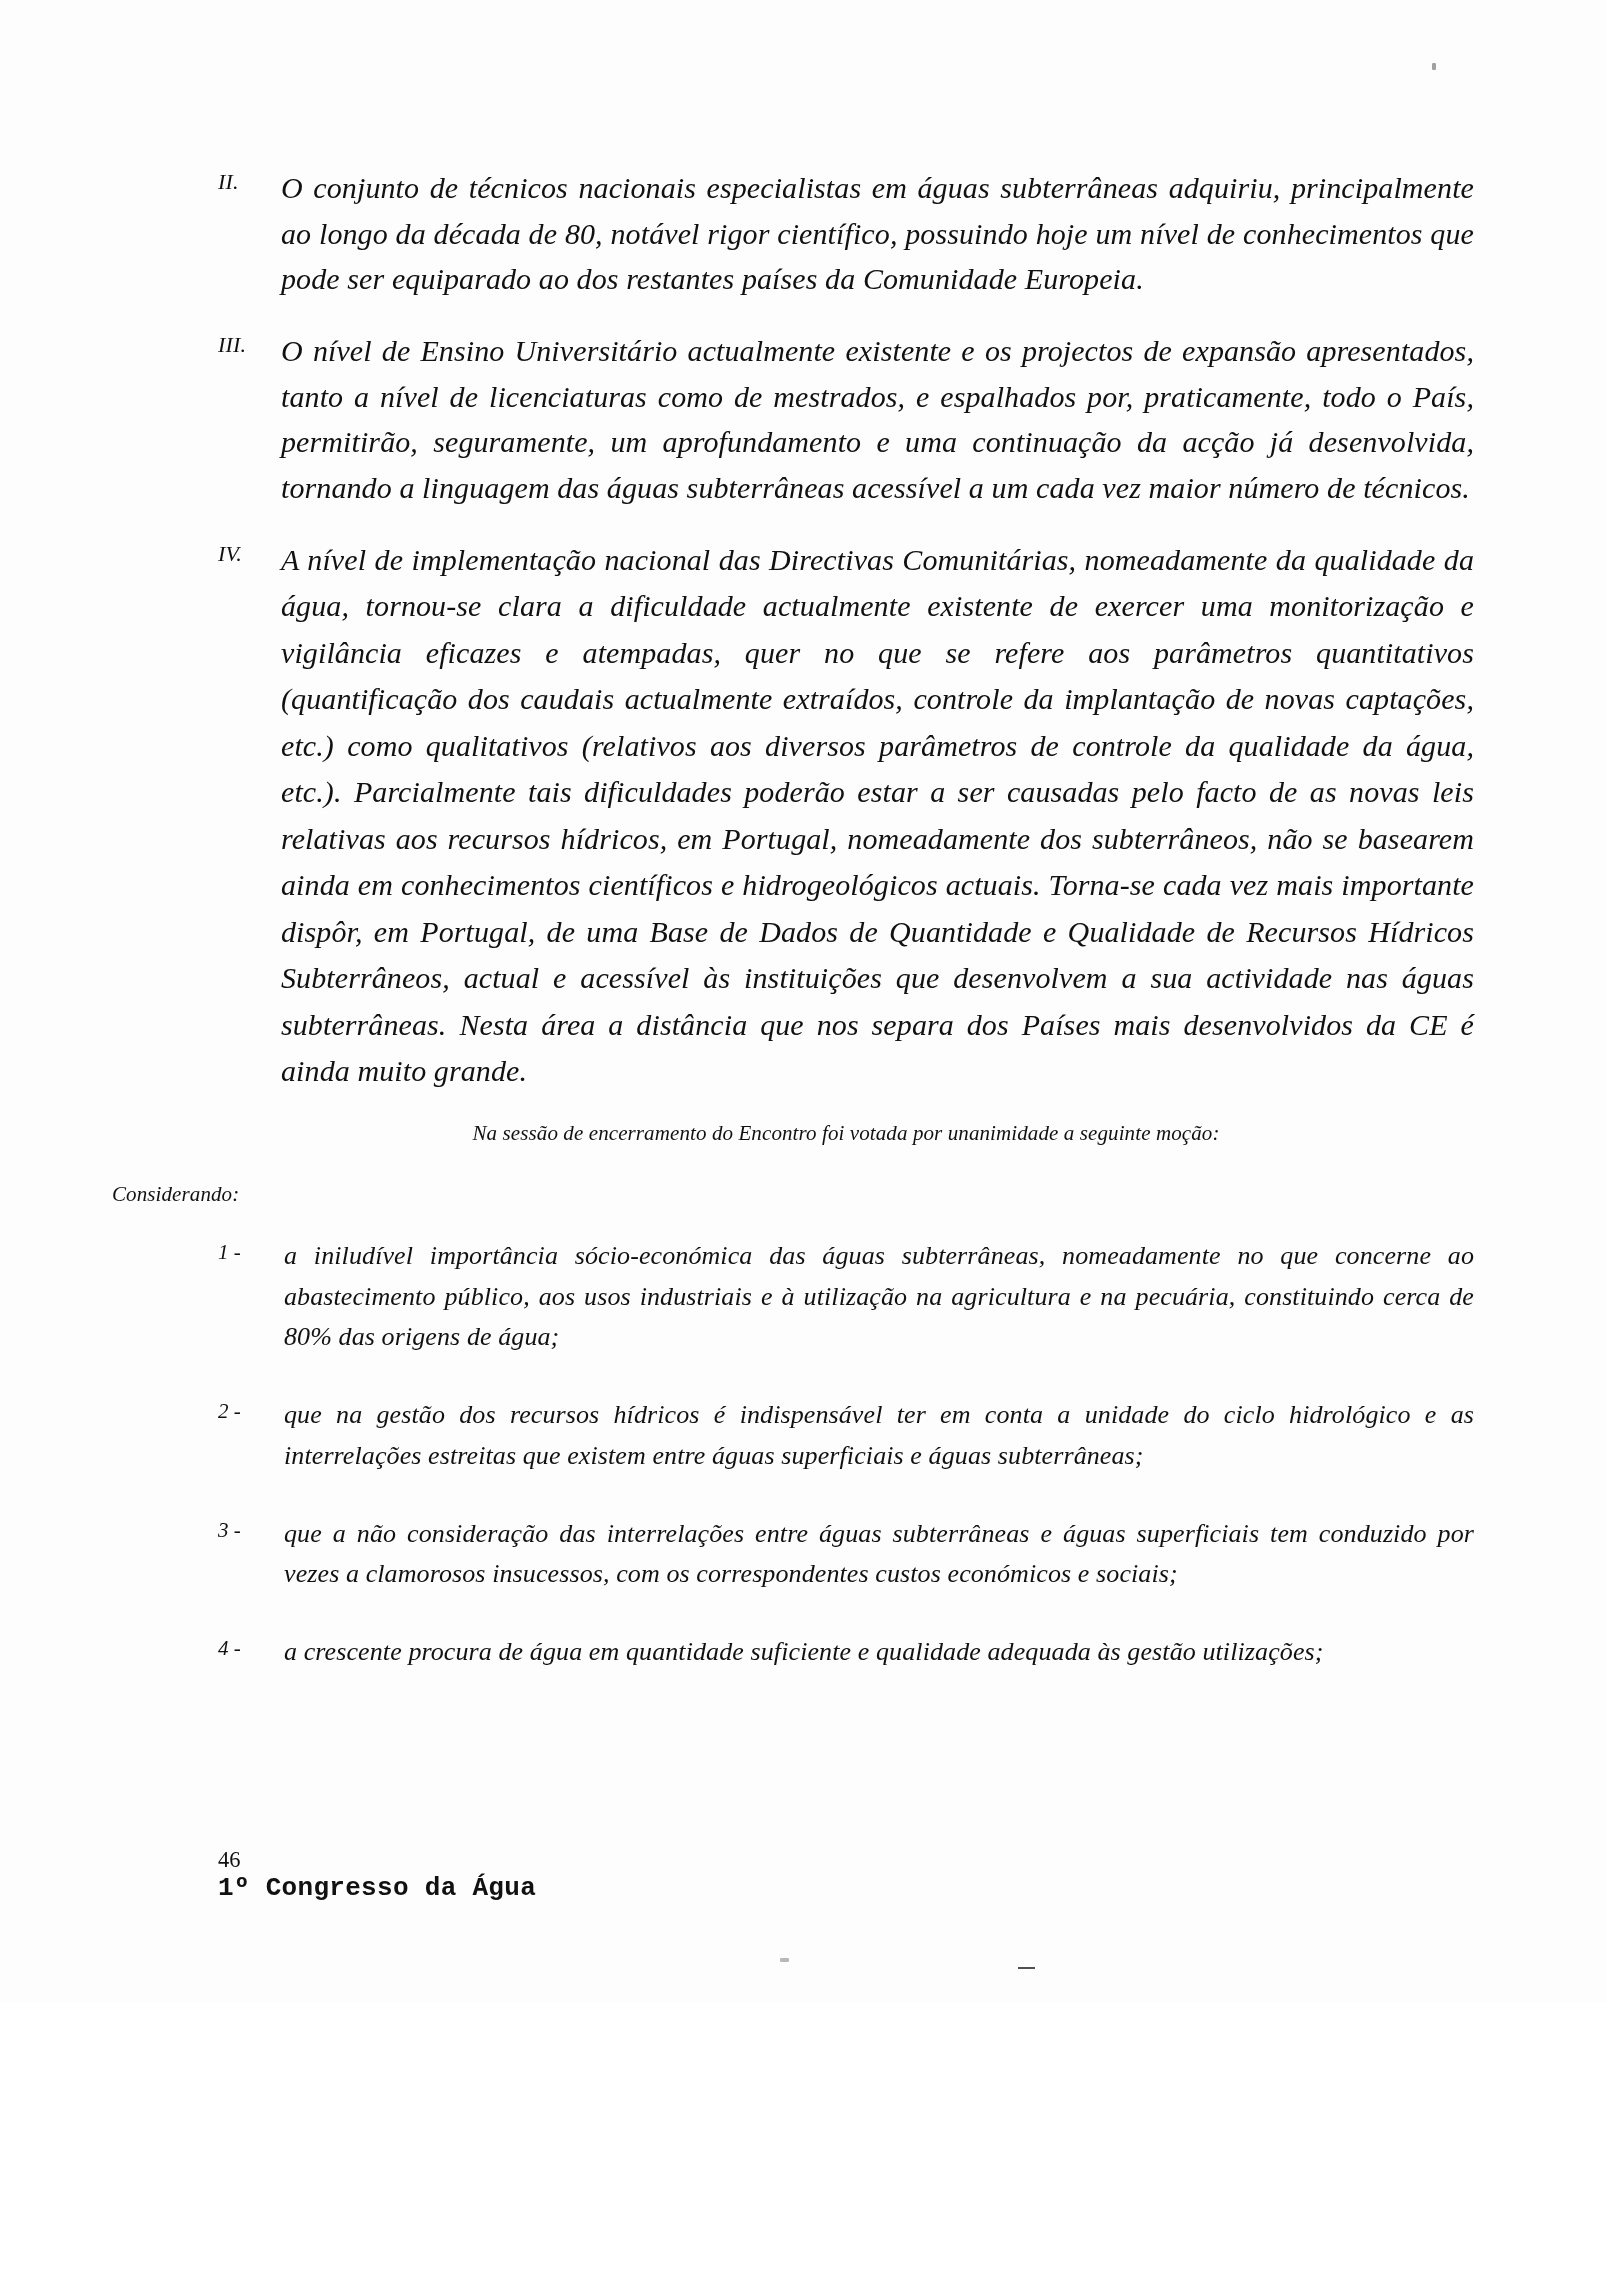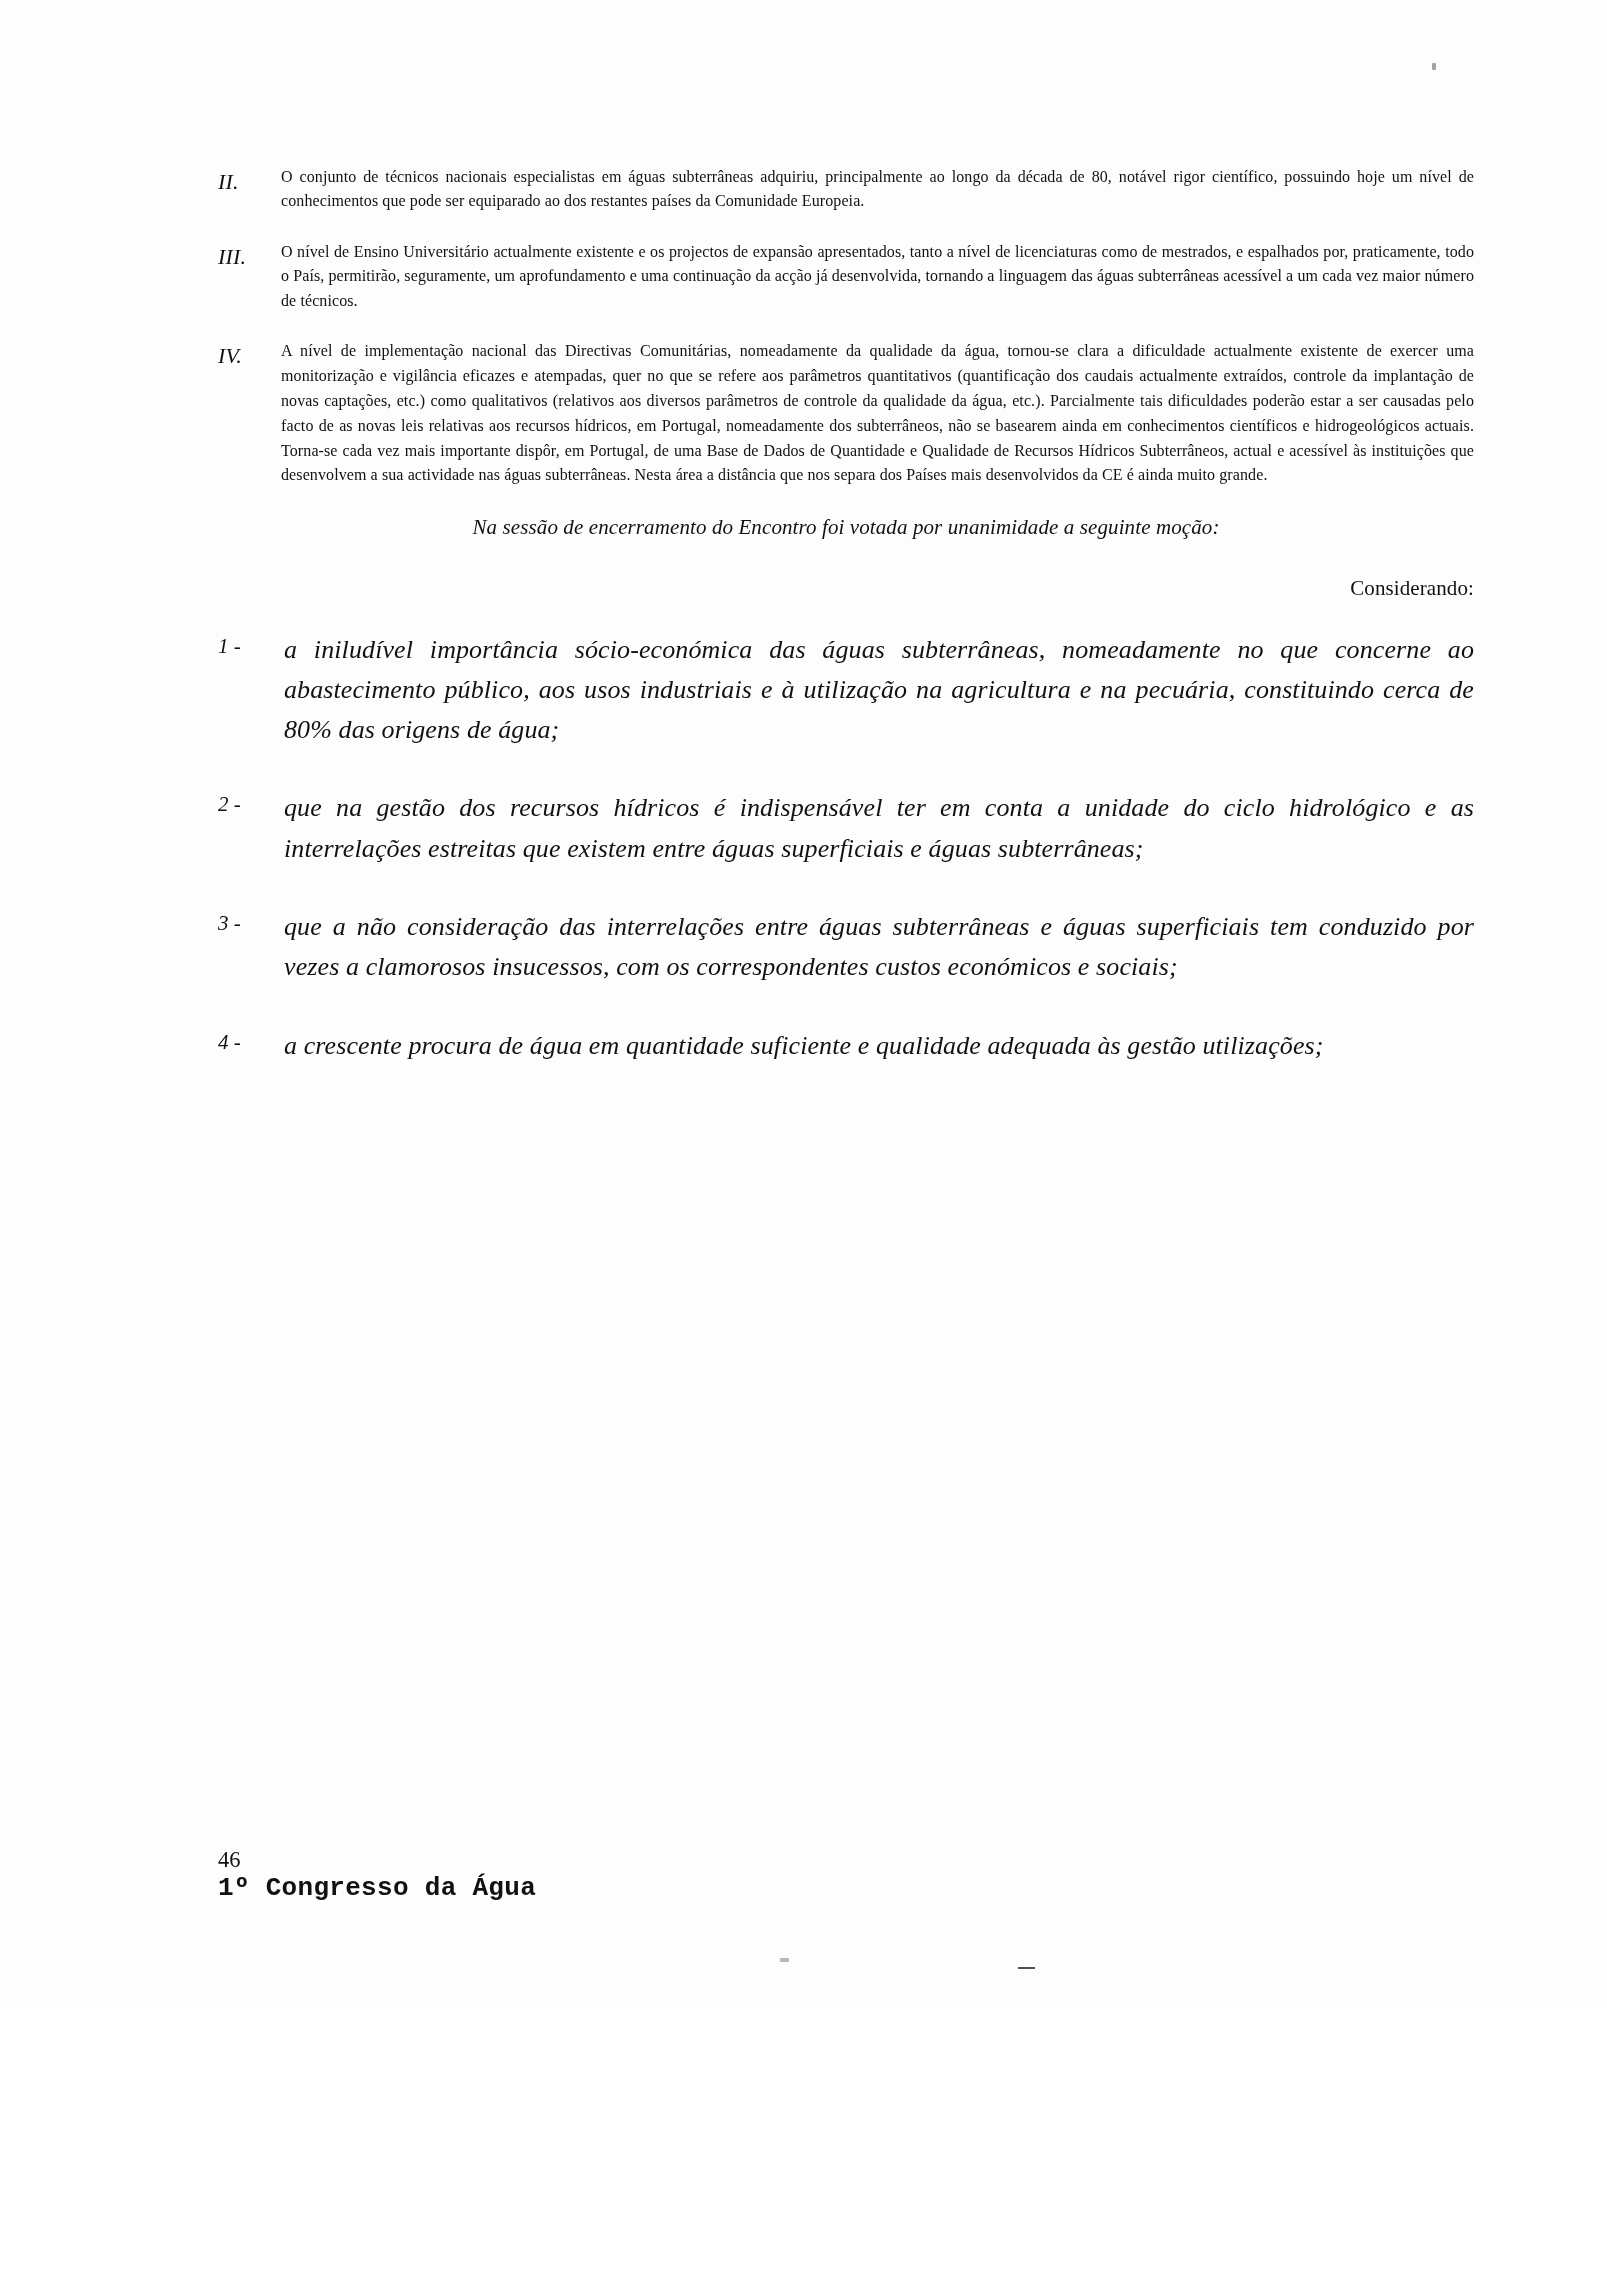--- a/index.html
+++ b/index.html
@@ -38,21 +38,22 @@
   .num-item .marker {
     width: 63px;
     flex: 0 0 63px;
     font-style: italic;
     font-size: 22px;
     line-height: 1.52;
     letter-spacing: 0.2px;
   }
   .num-item .body {
     flex: 1 1 auto;
-    font-size: 16px;
+    font-style: italic;
+    font-size: 30px;
     line-height: 1.52;
     text-align: justify;
     letter-spacing: 0.1px;
   }
 
   .para-iv .body {
     line-height: 1.55;
   }
 
   
@@ -67,25 +68,25 @@
 
   .lead {
     font-style: italic;
     font-size: 21px;
     text-align: center;
     margin-bottom: 36px;
     letter-spacing: 0.1px;
   }
 
   .considerando {
+    font-style: italic;
     font-size: 21px;
     margin-left: -106px;
     margin-bottom: 29px;
     letter-spacing: 0.1px;
-    text-align: right;
   }
 
   
   .list-item {
     display: flex;
     align-items: flex-start;
     margin-bottom: 38px;
   }
   .list-item .marker {
     width: 66px;

